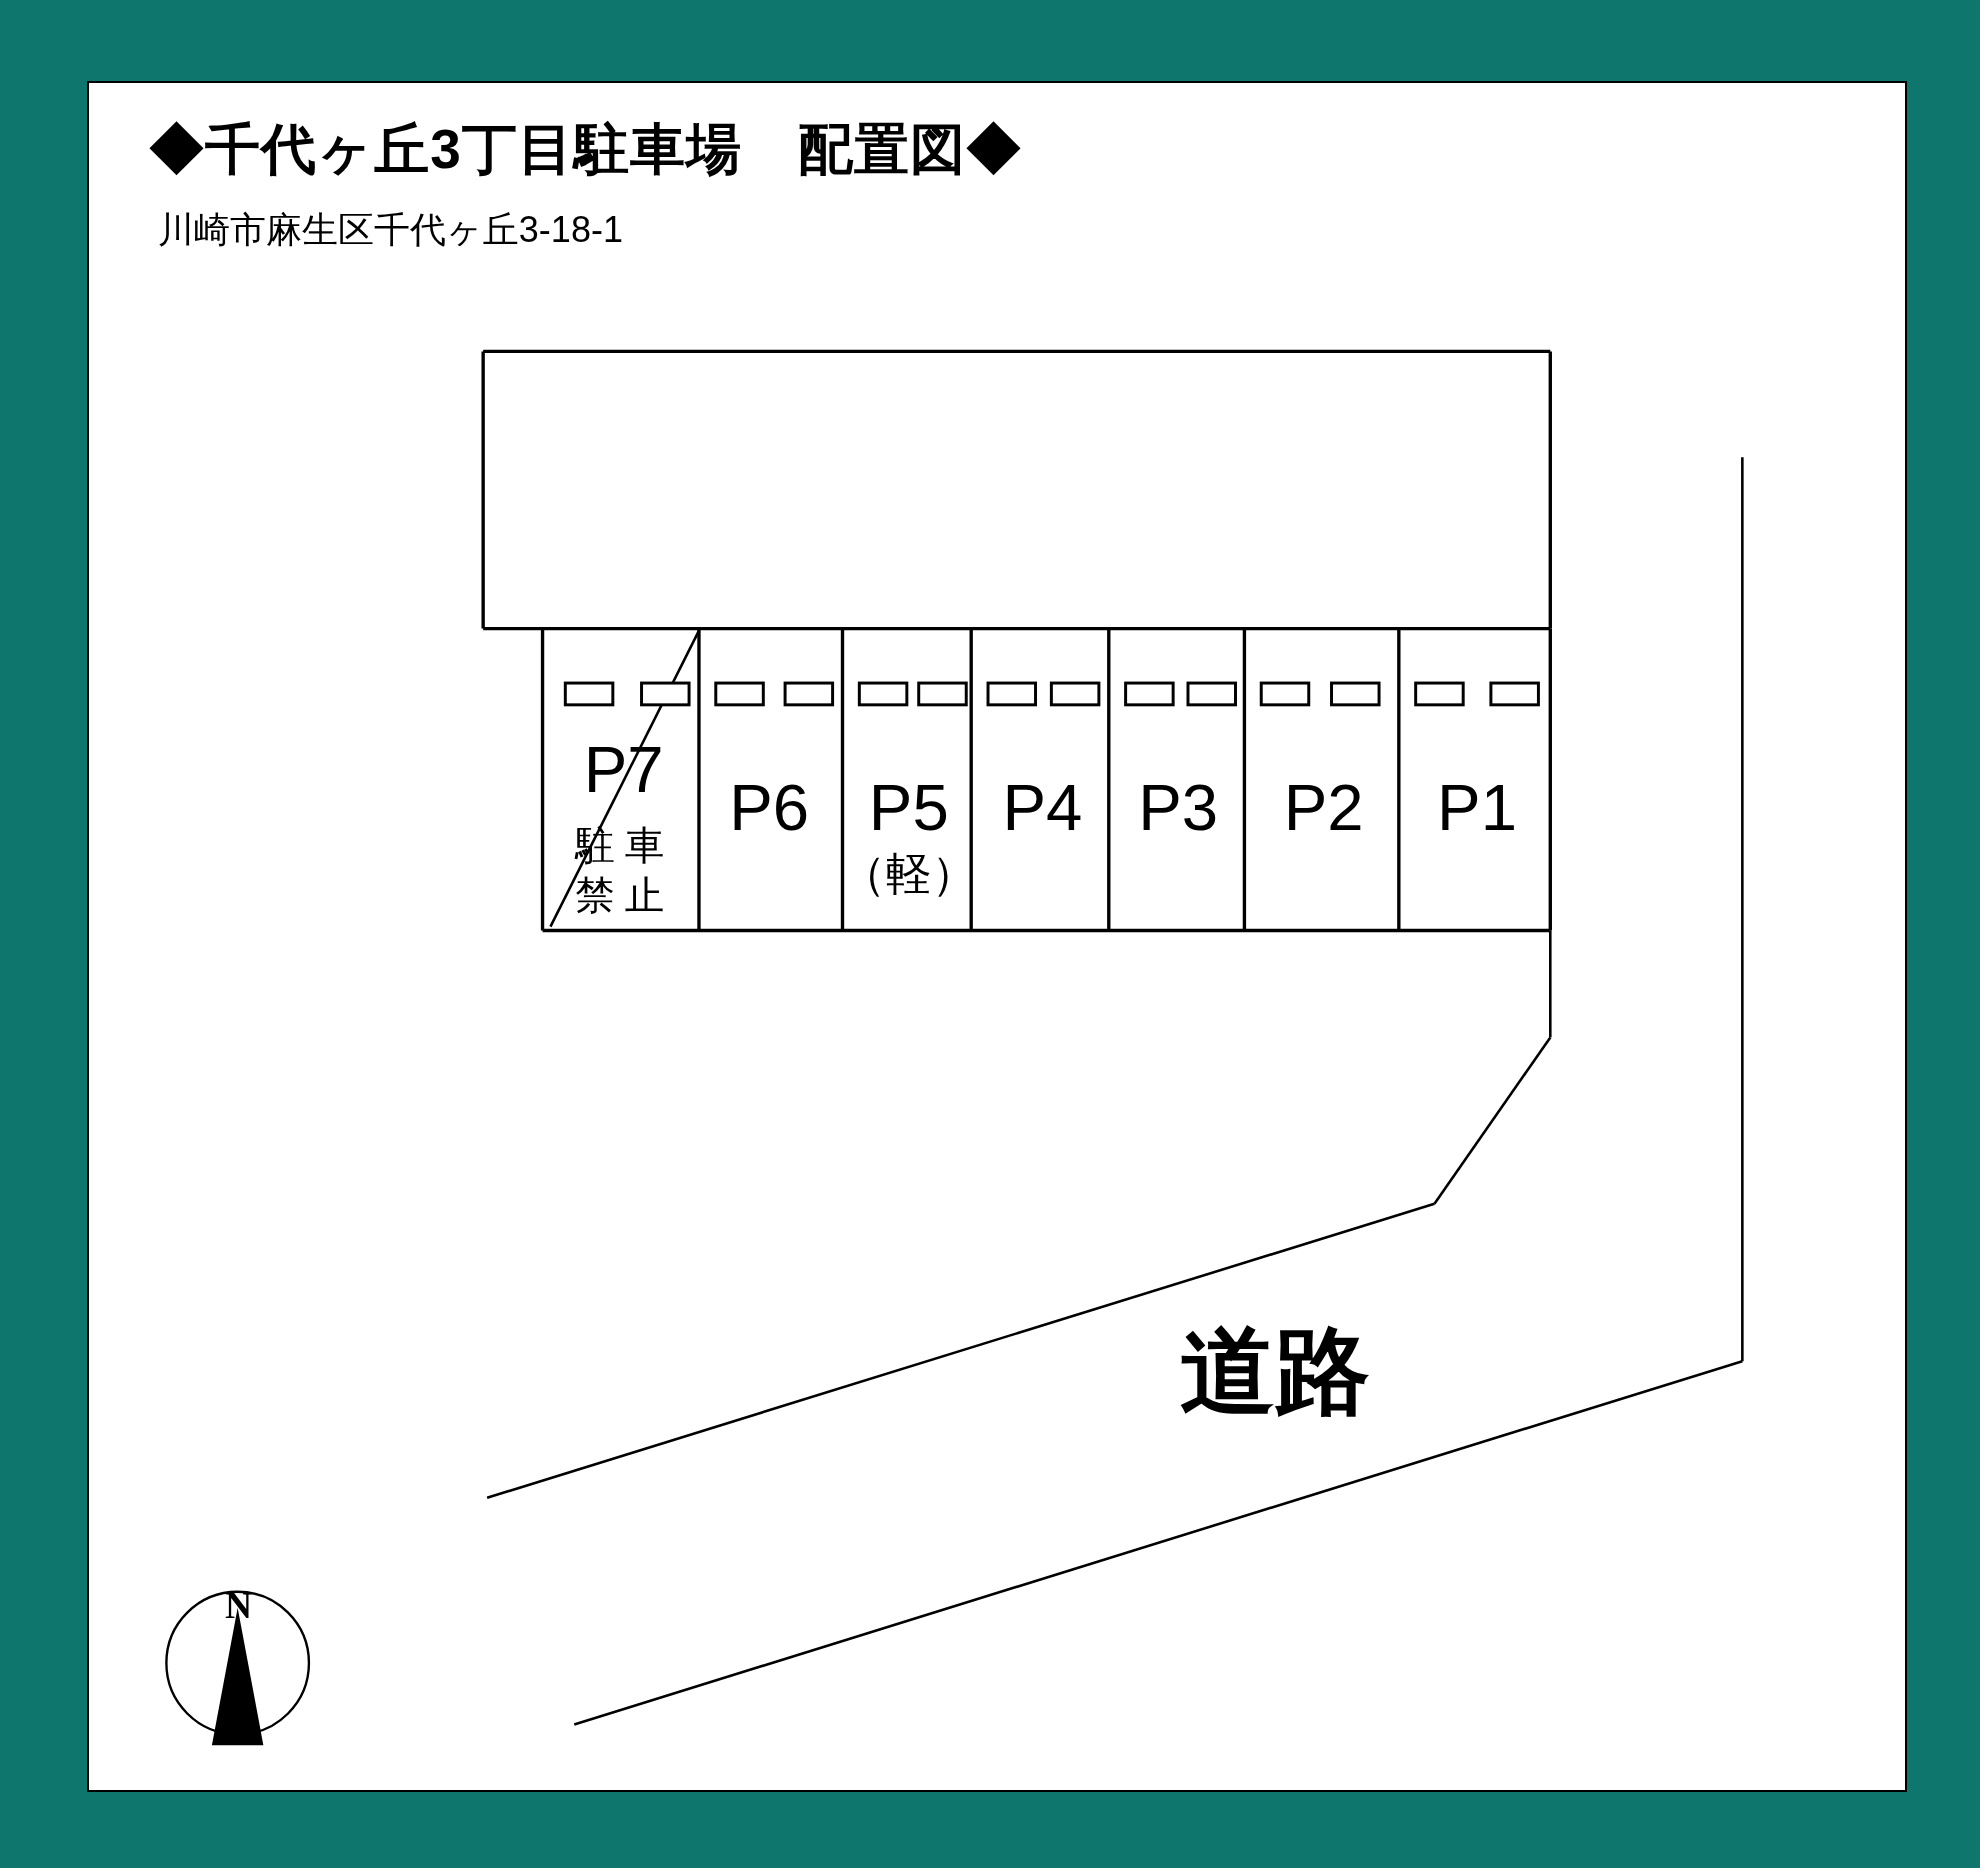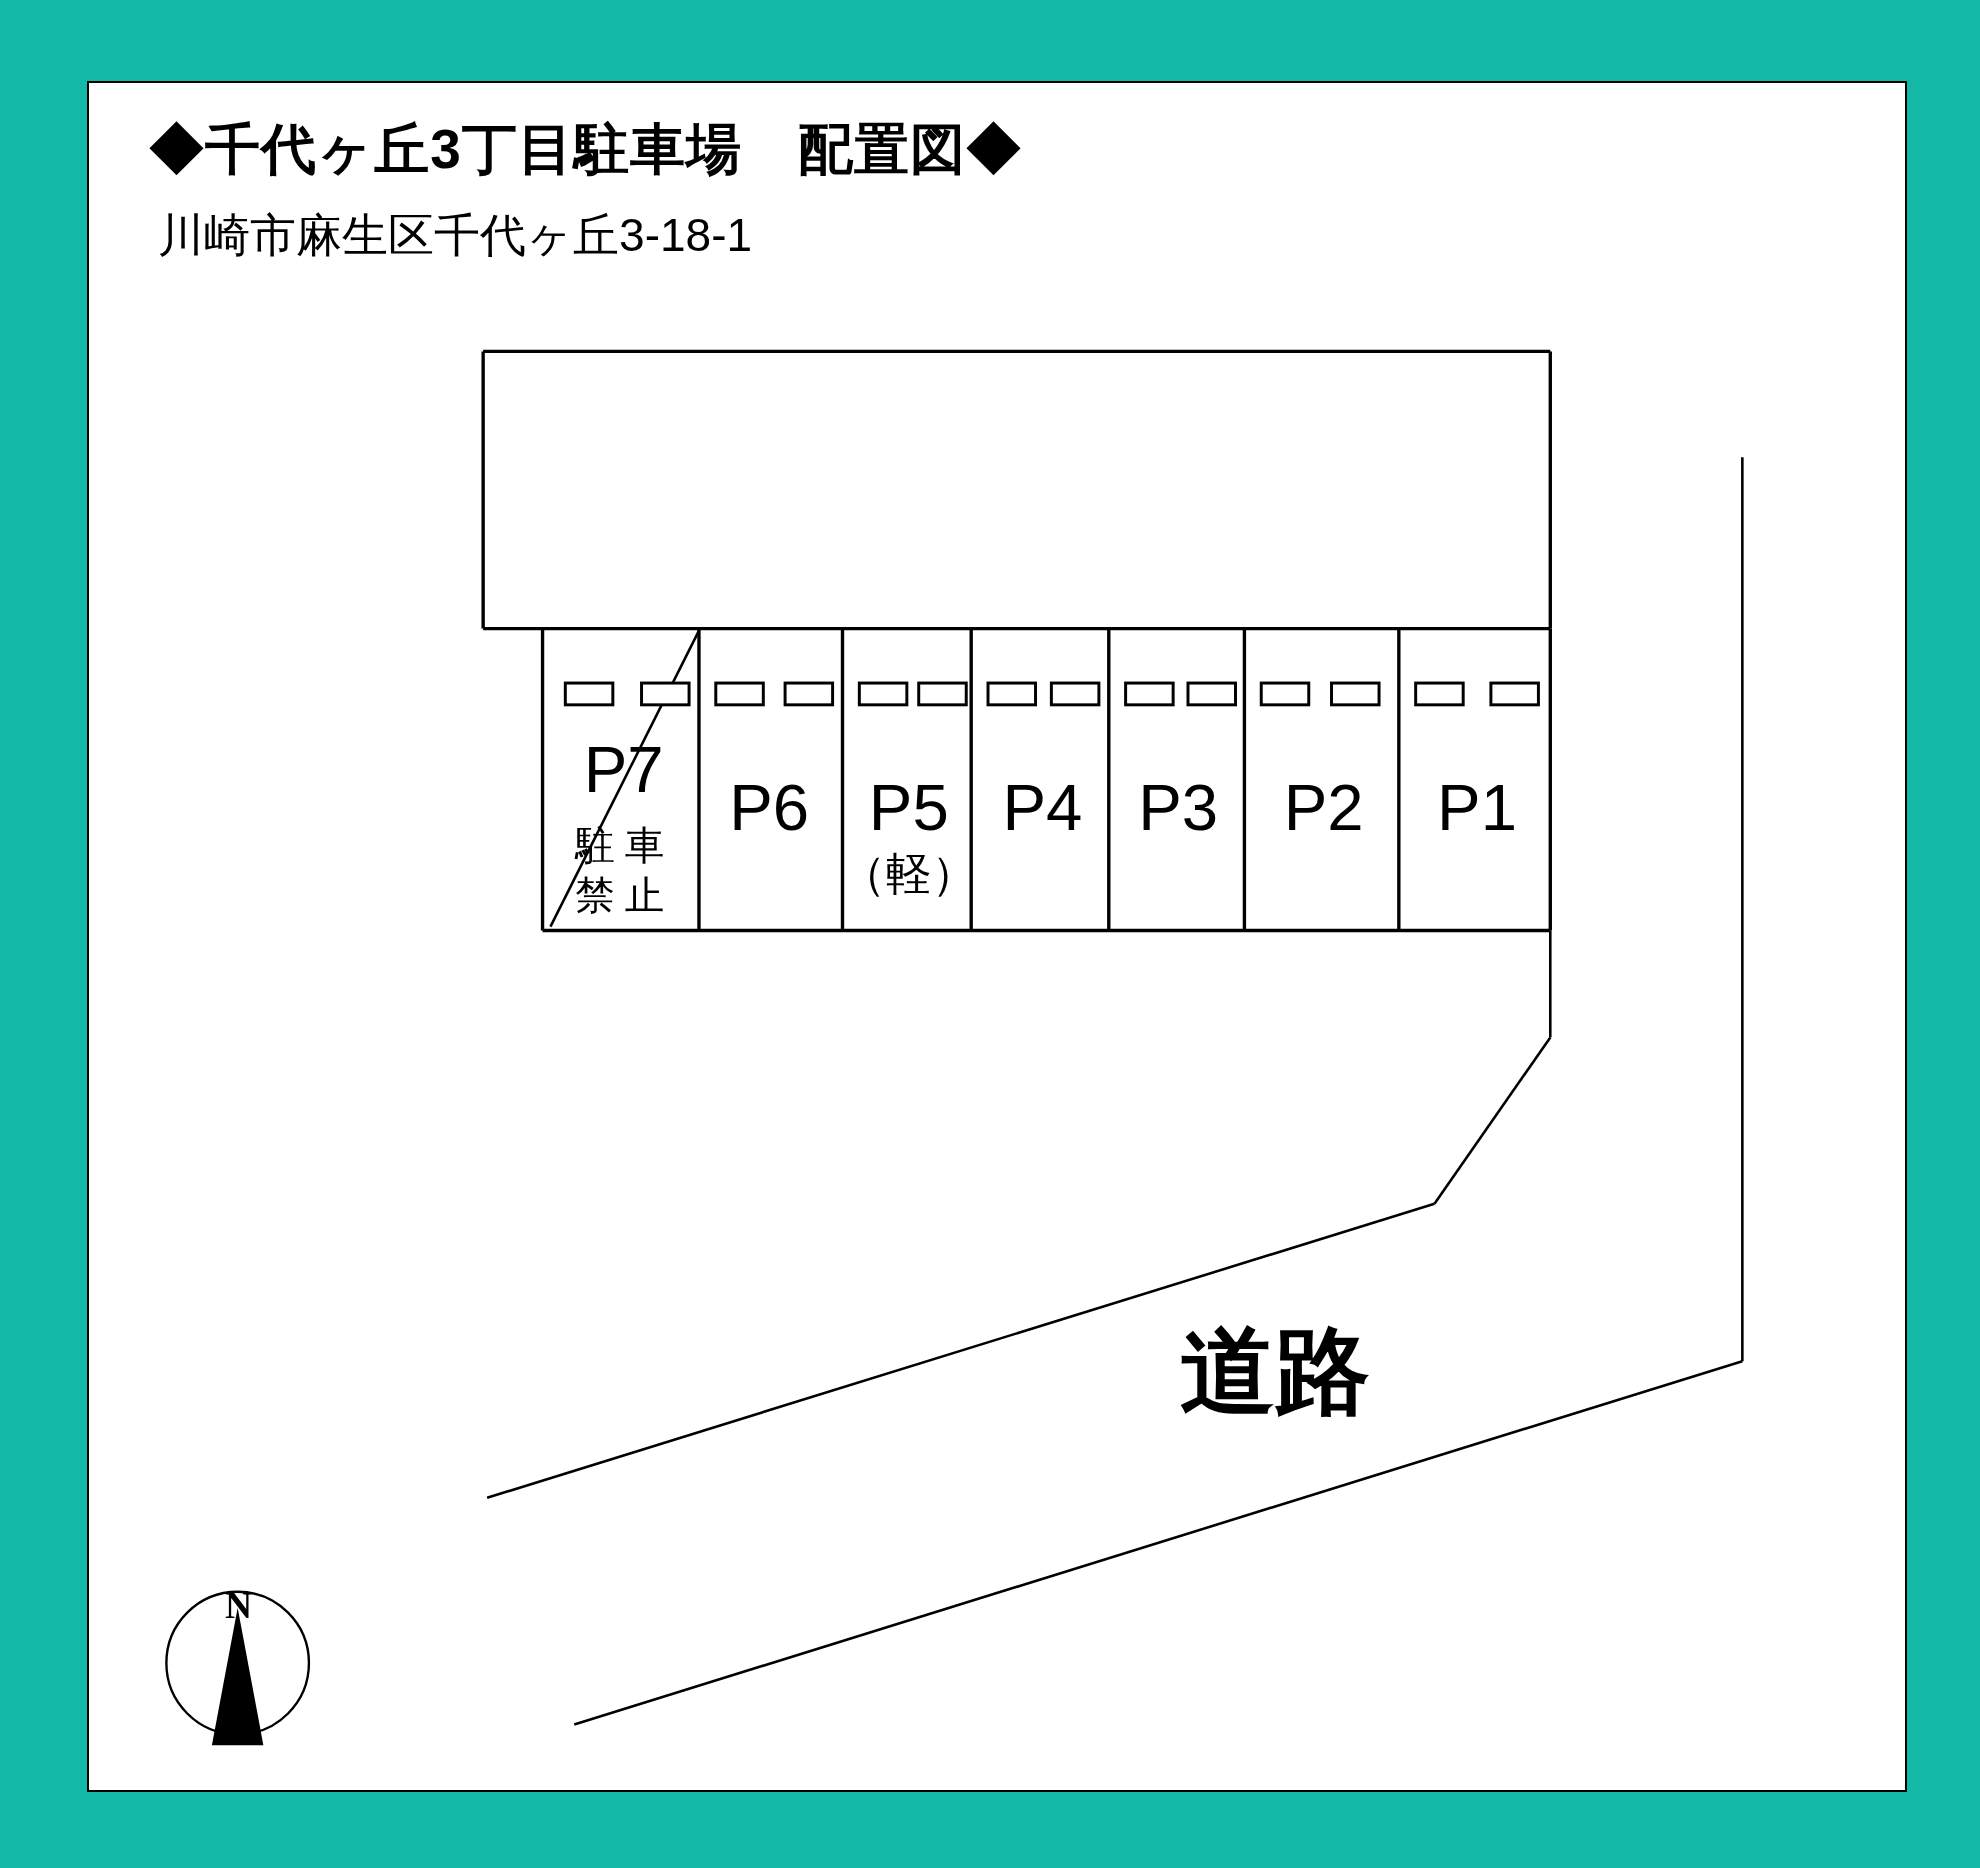--- a/index.html
+++ b/index.html
@@ -7,21 +7,21 @@
     padding: 0;
     background: #ffffff;
   }
   body {
     font-family: "Liberation Sans", sans-serif;
   }
   #page {
     position: relative;
     width: 1980px;
     height: 1868px;
-    background: #14b8a6;
+    background: #0f766e;
     overflow: hidden;
   }
   
   #frame {
     position: absolute;
     left: 87px;
     top: 81px;
     width: 1820px;
     height: 1711px;
     border: 2px solid #000000;
@@ -37,21 +37,21 @@
     font-weight: bold;
     letter-spacing: 1px;
     color: #000000;
     white-space: pre;
     line-height: 1.1;
   }
   #title-address {
     position: absolute;
     left: 158px;
     top: 210px;
-    font-size: 46px;
+    font-size: 36px;
     font-weight: normal;
     color: #000000;
     white-space: pre;
     line-height: 1.1;
   }
   
   #plan {
     position: absolute;
     left: 0;
     top: 0;

